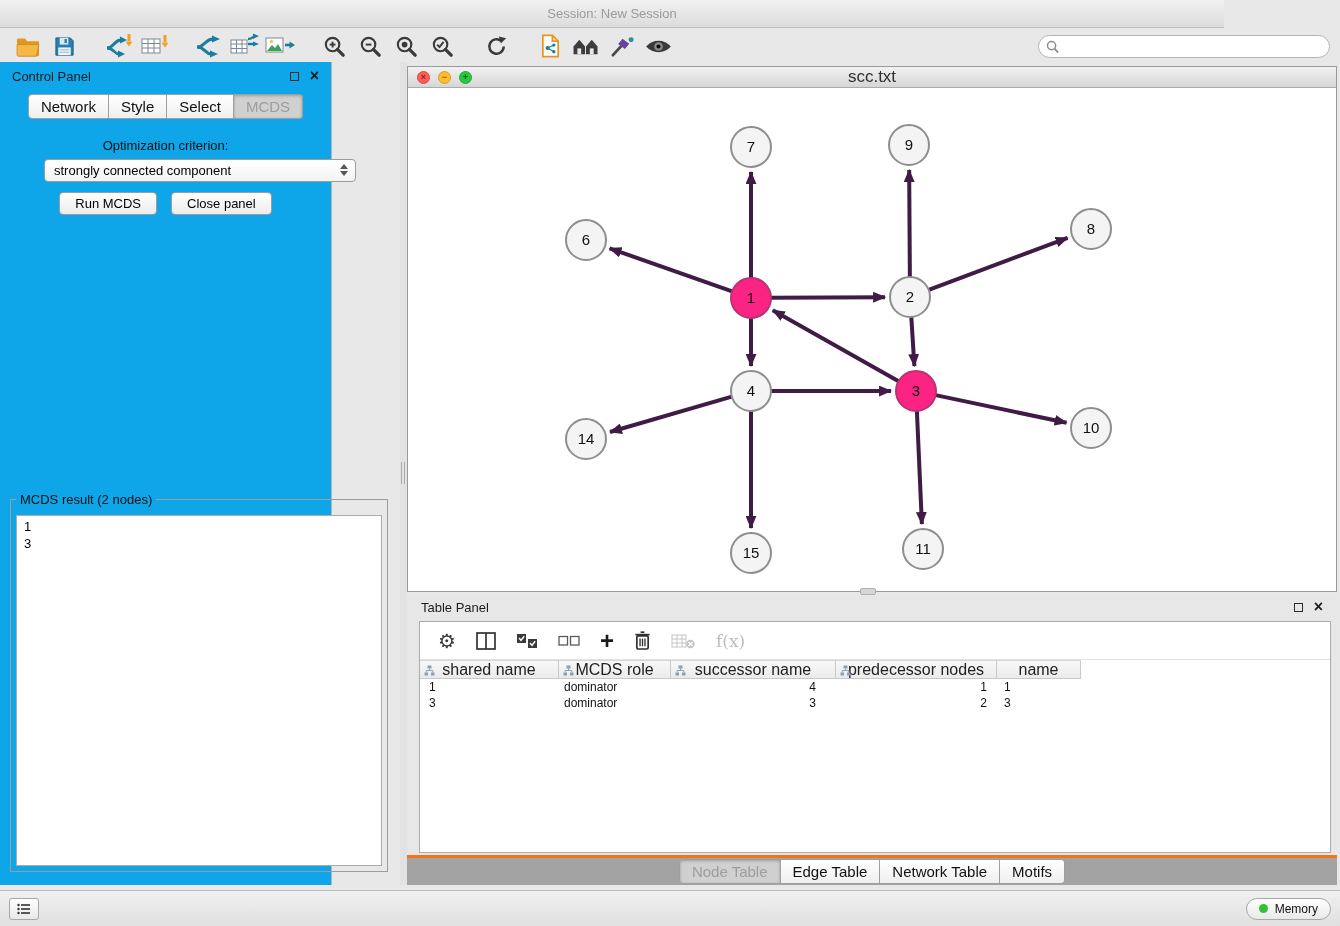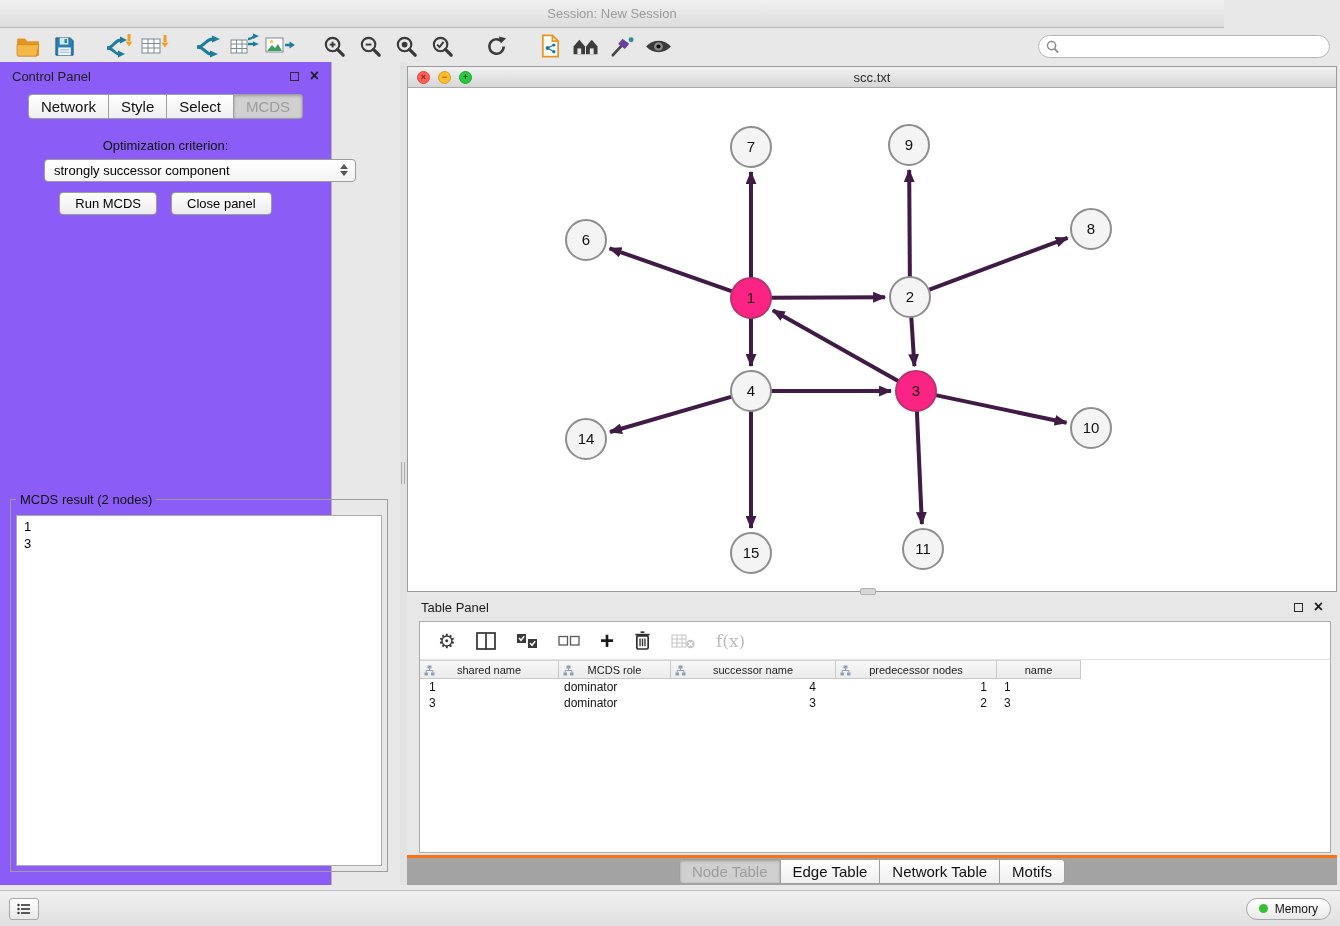--- a/index.html
+++ b/index.html
@@ -10,21 +10,21 @@
 
   
   .toolbar{position:absolute;left:0;top:28px;width:1340px;height:36px;display:flex;align-items:center;padding:0 10px}
   .tbtn{width:36px;height:32px;border:none;background:transparent;display:flex;align-items:center;justify-content:center;padding:0;cursor:pointer}
   .sep{width:18px;height:1px}
   .searchbox{margin-left:auto;position:relative;width:292px;height:23px;background:#fff;border:1px solid #b5b5b5;border-radius:12px;display:flex;align-items:center;padding-left:24px}
   .searchbox svg{position:absolute;left:7px;top:4px}
   .searchbox input{border:none;outline:none;width:255px;font-size:13px;background:transparent;font-family:inherit}
 
   
-  .control-panel{position:absolute;left:0;top:62px;width:332px;height:823px;background:#8b5cf6;border-right:1px solid #b5b5b5}
+  .control-panel{position:absolute;left:0;top:62px;width:332px;height:823px;background:#0ea5e9;border-right:1px solid #b5b5b5}
   .panel-header{height:28px;display:flex;align-items:center;padding:0 12px;font-size:13px;color:#1c1c1c}
   .panel-controls{margin-left:auto;display:flex;gap:11px;align-items:center}
   .float-box{width:9px;height:9px;border:1.5px solid #2c2c2c;display:inline-block}
   .close-x{font-size:16px;font-weight:bold;color:#1c1c1c;line-height:1;cursor:pointer}
   .cp-tabs{display:flex;justify-content:center;margin-top:4px}
   .tab{font-size:15px;padding:3px 12px;background:linear-gradient(#ffffff,#efefef);border:1px solid #9f9f9f;border-left:none;color:#111;cursor:pointer}
   .tab:first-child{border-left:1px solid #9f9f9f;border-radius:4px 0 0 4px}
   .tab:last-child{border-radius:0 4px 4px 0}
   .tab.active{background:#d0d0d0;color:#9d9d9d;box-shadow:inset 0 1px 3px rgba(0,0,0,.25)}
   .opt-label{position:absolute;top:76px;width:100%;text-align:center;font-size:13px;color:#111}
@@ -43,36 +43,36 @@
   .splitter .grip{position:absolute;left:1px;top:400px;width:4px;height:22px;border-left:1px solid #aaa;border-right:1px solid #aaa}
 
   
   .network-window{position:absolute;left:407px;top:66px;width:930px;height:526px;background:#fff;border:1px solid #9a9a9a}
   .nw-titlebar{height:21px;background:linear-gradient(#f2f2f2,#d6d6d6);border-bottom:1px solid #ababab;display:flex;align-items:center;position:relative}
   .traffic{display:flex;gap:8px;margin-left:9px;z-index:2}
   .light{width:13px;height:13px;border-radius:50%;display:flex;align-items:center;justify-content:center;font-size:9px;font-weight:bold;cursor:pointer;line-height:1}
   .light.red{background:#ff5f57;border:1px solid #e0443e;color:#8c1b13}
   .light.yellow{background:#febc2e;border:1px solid #d89c20;color:#9a6b07}
   .light.green{background:#28c840;border:1px solid #1ea832;color:#0b6018}
-  .nw-title{position:absolute;left:0;right:0;text-align:center;font-size:13px;color:#2e2e2e}
+  .nw-title{position:absolute;left:0;right:0;text-align:center;font-size:17px;color:#2e2e2e}
   .nw-canvas{position:absolute;left:0;top:21px;width:928px;height:503px;background:#fff}
   .nw-canvas text{font-family:"Liberation Sans","DejaVu Sans",sans-serif}
   .h-nub{position:absolute;left:860px;top:588px;width:16px;height:7px;background:#d6d6d6;border:1px solid #b0b0b0;border-radius:2px}
 
   
   .table-panel{position:absolute;left:407px;top:595px;width:930px;height:290px;background:#e7e7e7}
   .tp-header{height:24px;display:flex;align-items:center;padding:0 14px;font-size:13px;color:#1c1c1c}
   .tp-body{position:absolute;left:12px;right:6px;top:26px;bottom:32px;background:#fff;border:1px solid #ababab;overflow:hidden}
   .tp-toolbar{height:38px;border-bottom:1px solid #e2e2e2;display:flex;align-items:center;gap:20px;padding:0 18px}
   .ticon{display:flex;align-items:center;justify-content:center;border:none;background:transparent;padding:0;cursor:pointer}
   .gear-glyph{font-size:20px;color:#3a3a3a;font-family:"DejaVu Sans",sans-serif}
   .plus-glyph{font-size:24px;font-weight:bold;color:#1a1a1a;line-height:1}
   .fx-glyph{font-family:"DejaVu Serif",serif;font-size:17px;color:#bdbdbd}
   .tbl-head{display:flex;height:19px;background:linear-gradient(#f8f8f8,#ebebeb);border-bottom:1px solid #c9c9c9;border-top:1px solid #d6d6d6;width:661px}
-  .th{position:relative;display:flex;align-items:center;justify-content:center;font-size:11px;color:#222;border-right:1px solid #c9c9c9;cursor:pointer}
+  .th{position:relative;display:flex;align-items:center;justify-content:center;font-size:16px;color:#222;border-right:1px solid #c9c9c9;cursor:pointer}
   .th .tico{position:absolute;left:4px;top:4px}
   .c0{width:139px}.c1{width:112px}.c2{width:165px}.c3{width:161px}.c4{width:84px}
   .tr{display:flex;height:16px;align-items:center;font-size:12px;color:#111;cursor:pointer}
   .td{overflow:hidden;white-space:nowrap}
   .td.c0{padding-left:9px}.td.c1{padding-left:5px}
   .td.c2{text-align:right;padding-right:20px}.td.c3{text-align:right;padding-right:10px}.td.c4{padding-left:7px}
   .tp-tabs{position:absolute;left:0;right:0;bottom:0;height:30px;background:#a3a3a3;border-top:3px solid #f97316;display:flex;align-items:center;justify-content:center}
 
   
   .statusbar{position:absolute;left:0;top:890px;width:1340px;height:36px;background:linear-gradient(#f0f0f0,#e0e0e0);border-top:1px solid #bcbcbc;display:flex;align-items:center;padding:0 9px}
@@ -247,21 +247,21 @@
     </span>
   </div>
   <div class="cp-tabs">
     <span class="tab cp-tab">Network</span>
     <span class="tab cp-tab">Style</span>
     <span class="tab cp-tab">Select</span>
     <span class="tab cp-tab active">MCDS</span>
   </div>
   <div class="opt-label">Optimization criterion:</div>
   <div class="combo">
-    <span>strongly successor component</span>
+    <span>strongly connected component</span>
     <span class="combo-arrows">
         <span class="arr-up"></span>
         <span class="arr-dn"></span>
       </span>
   </div>
   <div class="btn-row">
     <button class="btn">Run MCDS</button>
     <button class="btn">Close panel</button>
   </div>
   <fieldset class="result-fieldset">

